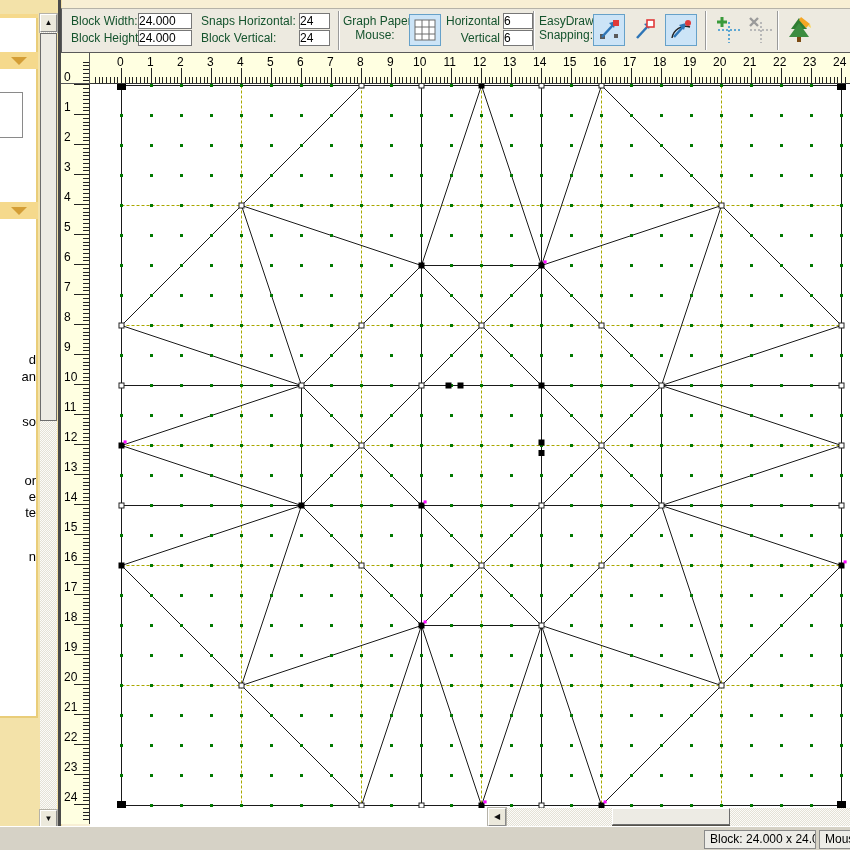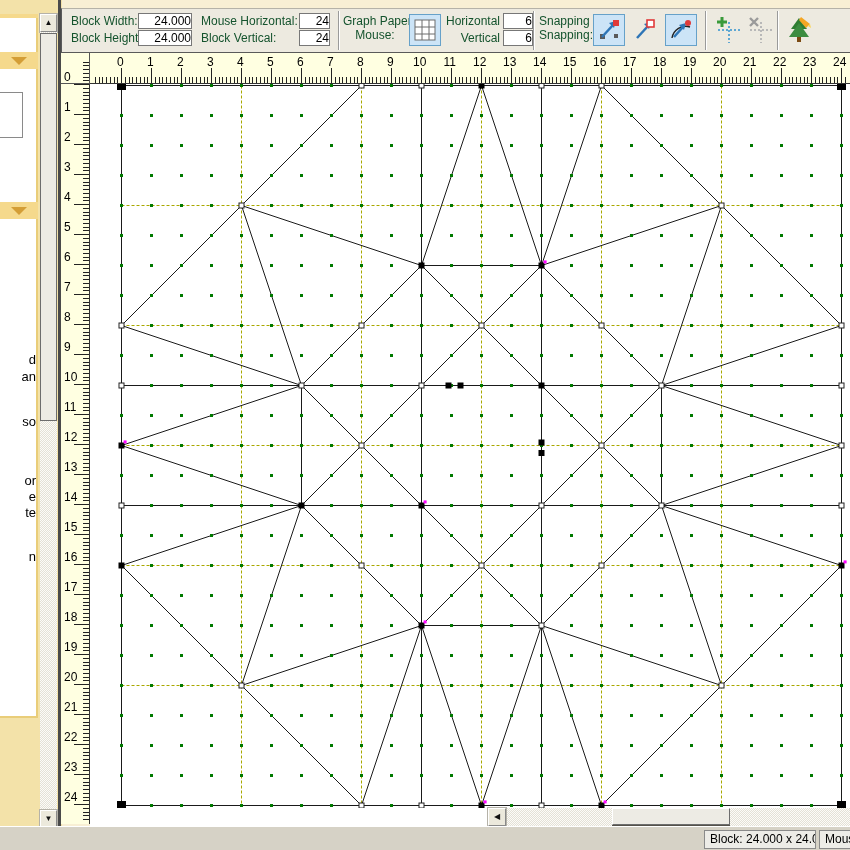--- a/index.html
+++ b/index.html
@@ -22,21 +22,21 @@
      background-image:linear-gradient(45deg,#E4E1D6 25%,transparent 25%,transparent 75%,#E4E1D6 75%),linear-gradient(45deg,#E4E1D6 25%,transparent 25%,transparent 75%,#E4E1D6 75%);
      background-size:2px 2px; background-position:0 0,1px 1px; }
   .sb-btn { position:absolute; left:0; width:17px; height:18px; background:#ECE9DC; border:1px solid #8a8a8a; border-top-color:#fff; border-left-color:#fff; box-shadow:0 0 0 1px #B5B2A8; font-size:8px; line-height:16px; text-align:center; color:#111; }
   .sb-thumb { position:absolute; left:0; width:17px; background:#EDEBE4; border:1px solid #6d6d6d; }
 
   #win-border { position:absolute; left:58px; top:0; width:3px; height:826px; background:#4A4A4A; }
 
   
   #toolbar { position:absolute; left:61px; top:8px; width:789px; height:45px; background:#EDEAE0; border:1px solid #5A5A5A; border-right:none; border-top-color:#B5B2A8; }
   .tb-label { position:absolute; font-size:12px; color:#14532d; white-space:nowrap; }
-  .tb-box { position:absolute; height:16px; background:#fff; border:1px solid #777; font-size:12px; text-align:right; line-height:14px; color:#000; }
+  .tb-box { position:absolute; height:16px; background:#fff; border:1px solid #777; font-size:12px; text-align:left; line-height:14px; color:#000; }
   .tb-sep { position:absolute; top:2px; width:1px; height:39px; background:#9a9a9a; box-shadow:1px 0 0 #fff; }
   .icon-btn { position:absolute; top:5px; width:32px; height:32px; background:#EDEAE0; border:1px solid #EDEAE0; display:flex; align-items:center; justify-content:center; }
   .icon-btn.active { background:#CCE4F7; border:1px solid #66A1C9; }
 
   
   #corner { position:absolute; left:61px; top:53px; width:29px; height:31px; background:#FFFFE1; border-right:1px solid #555; border-bottom:1px solid #555; }
   #hruler { position:absolute; left:90px; top:53px; width:760px; height:31px; background:#FFFFE1; border-bottom:1px solid #333; }
   #vruler { position:absolute; left:61px; top:84px; width:29px; height:740px; background:#FFFFE1; border-right:1px solid #333; }
   .htick { position:absolute; bottom:0; width:1px; background:#222; }
   .vtick { position:absolute; right:0; height:1px; background:#222; }
@@ -88,21 +88,21 @@
     </div>
   </div>
   <div id="win-border"></div>
 
   <div id="toolbar">
     <div class="tb-label" style="left:9px; top:5px;">Block Width:</div>
     <div class="tb-label" style="left:9px; top:22px;">Block Height:</div>
     <div class="tb-box" style="left:76px; top:4px;  width:54px;">24.000</div>
     <div class="tb-box" style="left:76px; top:21px; width:54px;">24.000</div>
 
-    <div class="tb-label" style="left:139px; top:5px;">Mouse Horizontal:</div>
+    <div class="tb-label" style="left:139px; top:5px;">Snaps Horizontal:</div>
     <div class="tb-label" style="left:139px; top:22px;">Block Vertical:</div>
     <div class="tb-box" style="left:237px; top:4px;  width:31px;">24</div>
     <div class="tb-box" style="left:237px; top:21px; width:31px;">24</div>
 
     <div class="tb-sep" style="left:276px;"></div>
 
     <div class="tb-label" style="left:281px; top:5px;  width:64px; text-align:center;">Graph Paper</div>
     <div class="tb-label" style="left:281px; top:19px; width:64px; text-align:center;">Mouse:</div>
     <div class="icon-btn active" style="left:347px;">
       <svg width="22" height="22">
@@ -111,21 +111,21 @@
       </svg>
     </div>
 
     <div class="tb-label" style="left:384px; top:5px;  width:54px; text-align:right;">Horizontal</div>
     <div class="tb-label" style="left:384px; top:22px; width:54px; text-align:right;">Vertical</div>
     <div class="tb-box" style="left:441px; top:4px;  width:30px;">6</div>
     <div class="tb-box" style="left:441px; top:21px; width:30px;">6</div>
 
     <div class="tb-sep" style="left:471px;"></div>
 
-    <div class="tb-label" style="left:477px; top:5px;">Snapping</div>
+    <div class="tb-label" style="left:477px; top:5px;">EasyDraw</div>
     <div class="tb-label" style="left:477px; top:19px;">Snapping:</div>
 
     <div class="icon-btn active" style="left:531px;">
       <svg width="24" height="24">
         <rect x="3" y="16" width="5" height="5" fill="#5a5a5a"></rect>
         <rect x="17" y="16" width="4" height="4" fill="#5a5a5a"></rect>
         <line x1="5" y1="19" x2="16" y2="7" stroke="#2E75B6" stroke-width="2.5"></line>
         <polygon points="12,5 19,3 17,10" fill="#2E75B6"></polygon>
         <rect x="16" y="2" width="6" height="6" fill="#E03A3A"></rect>
       </svg>

